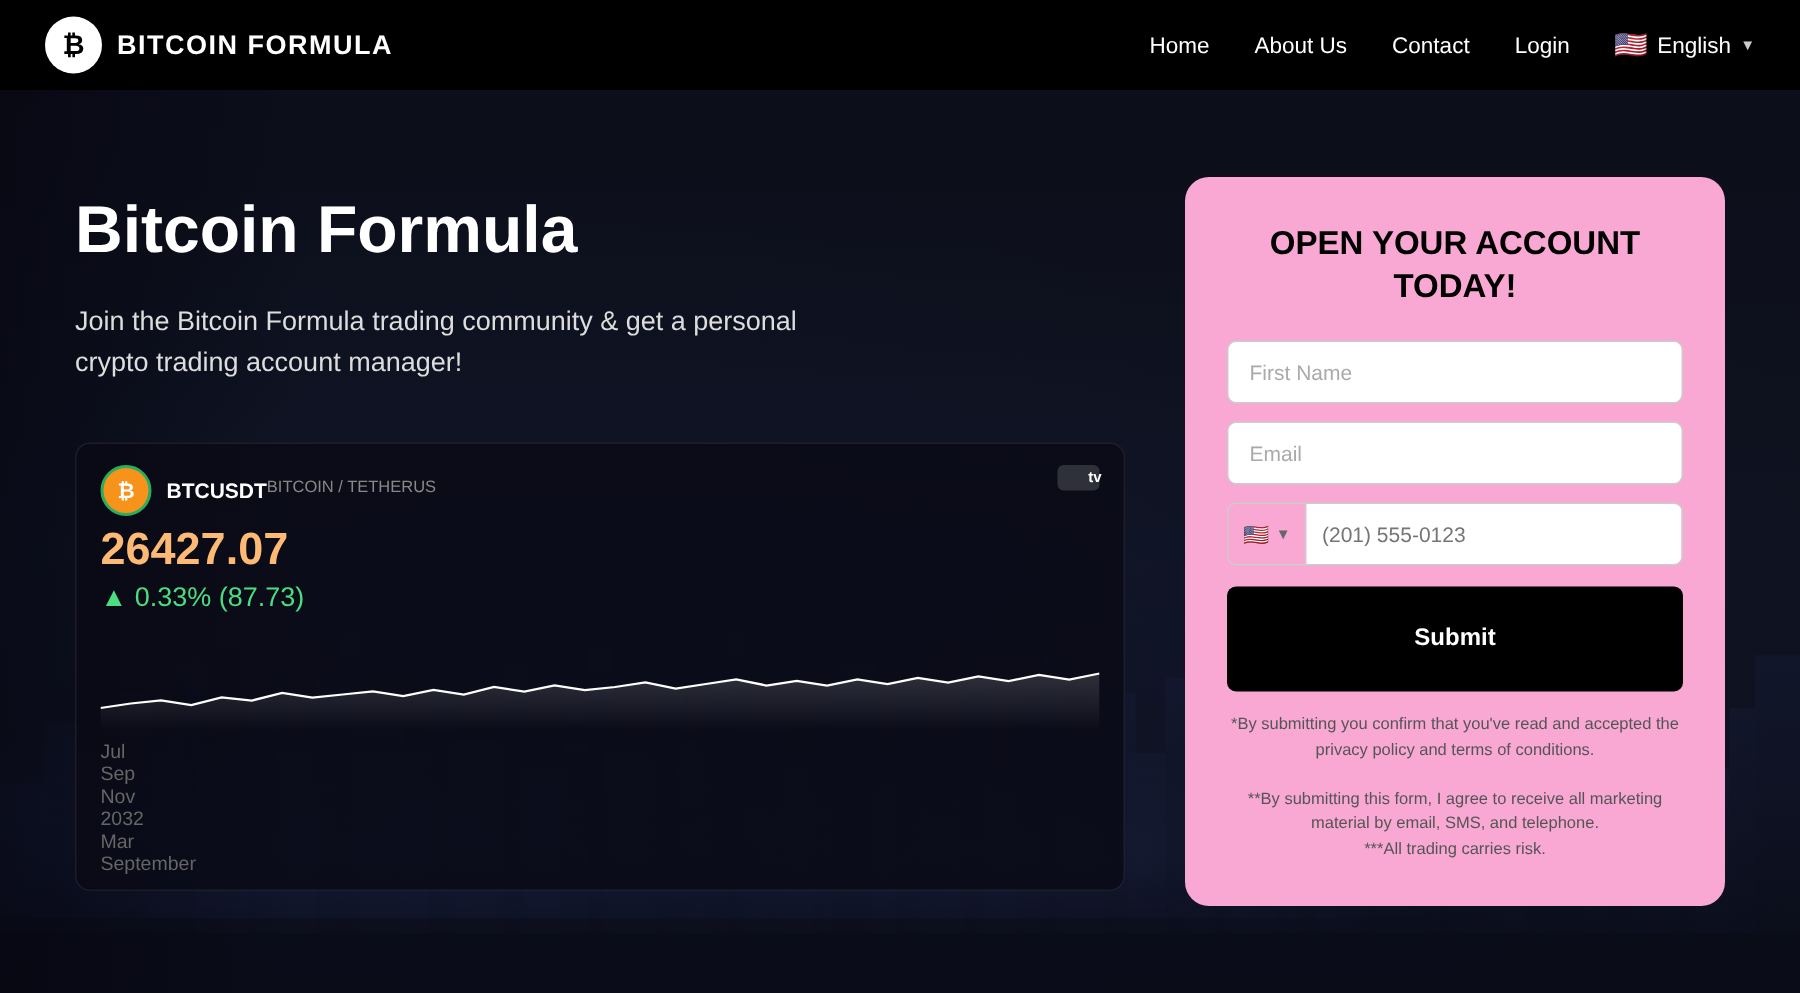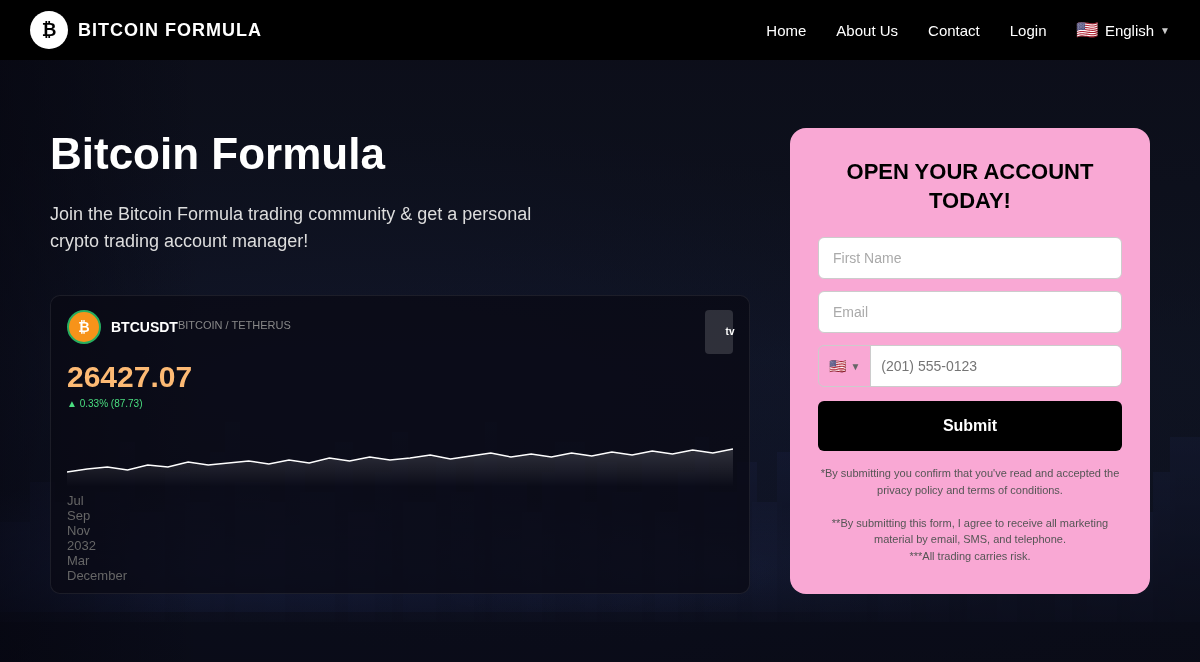--- a/index.html
+++ b/index.html
@@ -205,41 +205,41 @@
       color: #fff;
     }
 
     .symbol-full {
       font-size: 11px;
       color: #888;
     }
 
     .tv-badge {
       width: 28px;
-      height: 44px;
+      height: 17px;
       background: rgba(255,255,255,0.15);
       border-radius: 4px;
       display: flex;
       align-items: center;
       justify-content: center;
       font-size: 10px;
       color: #fff;
       font-weight: bold;
       padding-left: 22px;
     }
 
     .chart-price {
       font-size: 30px;
       font-weight: bold;
       color: #fdba74;
       margin-bottom: 4px;
     }
 
     .chart-change {
-      font-size: 10px;
+      font-size: 18px;
       color: #4ade80;
       margin-bottom: 8px;
     }
 
     .chart-line-area {
       position: relative;
       height: 70px;
       margin-bottom: 6px;
     }
 
@@ -320,21 +320,21 @@
       flex: 1;
       border: none;
       padding: 12px 10px;
       font-size: 14px;
       color: #999;
       outline: none;
     }
 
     .submit-btn {
       width: 100%;
-      padding: 16px;
+      padding: 26px;
       background: #000;
       color: #fff;
       font-size: 16px;
       font-weight: bold;
       border: none;
       border-radius: 6px;
       cursor: pointer;
       margin-bottom: 14px;
     }
 
@@ -492,21 +492,21 @@
             <path d="M0,55 L20,52 L40,50 L60,53 L80,48 L100,50 L120,45 L140,48 L160,46 L180,44 L200,47 L220,43 L240,46 L260,41 L280,44 L300,40 L320,43 L340,41 L360,38 L380,42 L400,39 L420,36 L440,40 L460,37 L480,40 L500,36 L520,39 L540,35 L560,38 L580,34 L600,37 L620,33 L640,36 L660,32" stroke="#ffffff" stroke-width="1.5" fill="none"></path>
           </svg>
         </div>
 
         <div class="chart-dates">
           <span>Jul</span>
           <span>Sep</span>
           <span>Nov</span>
           <span>2032</span>
           <span>Mar</span>
-          <span>December</span>
+          <span>September</span>
         </div>
       </div>
     </div>
 
     <div class="registration-form">
       <div class="form-title">OPEN YOUR ACCOUNT TODAY!</div>
 
       <div class="form-row">
         <input class="form-input" type="text" placeholder="First Name" style="">
       </div>

